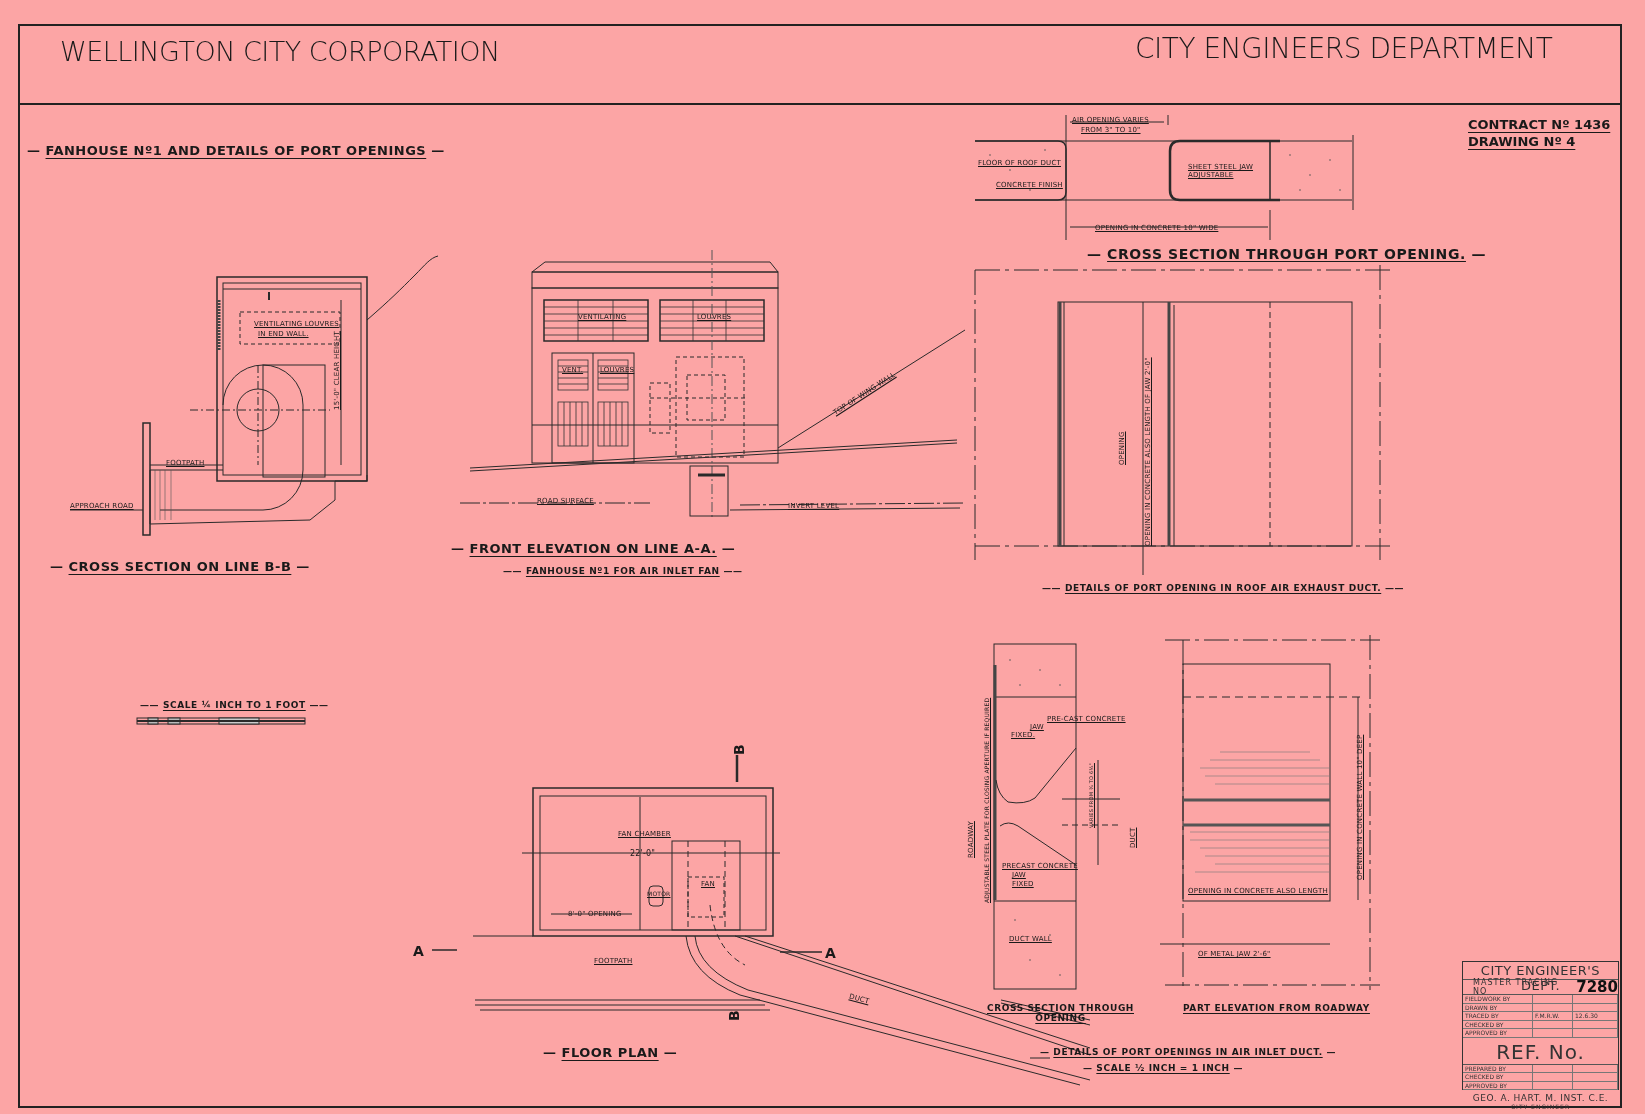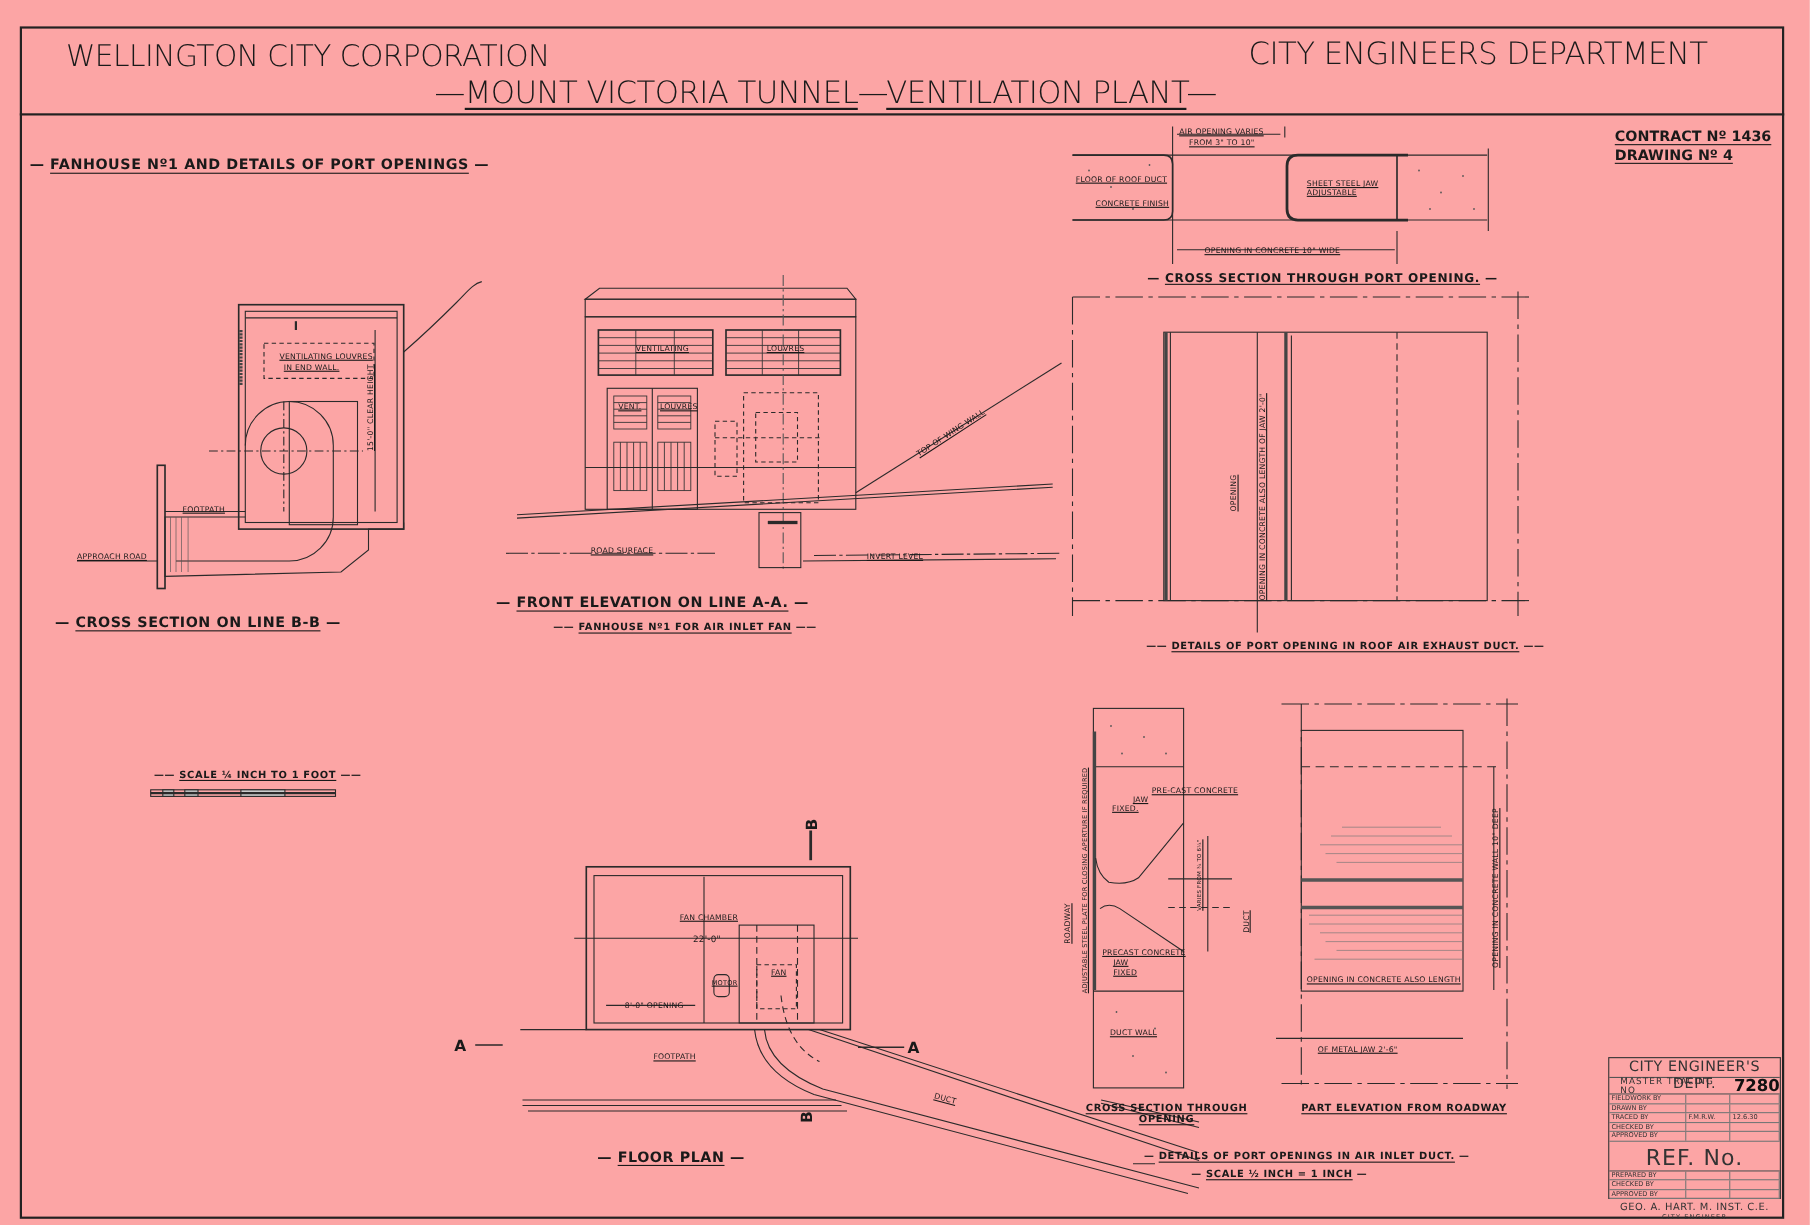--- a/index.html
+++ b/index.html
@@ -33,23 +33,20 @@
 </style>
 </head>
 <body>
 
 <div class="sheet">
   <div class="border-outer"></div>
   <div class="title-rule"></div>
 
   <div class="t main-left">WELLINGTON CITY CORPORATION</div>
   <div class="t main-right">CITY ENGINEERS DEPARTMENT</div>
-  <div class="t main-sub">
-    <span>—</span><span class="u">MOUNT VICTORIA TUNNEL</span><span>—</span><span class="u">VENTILATION PLANT</span><span>—</span>
-  </div>
 
   <div class="t contract">
     <div>CONTRACT Nº 1436</div>
     <div>DRAWING Nº 4</div>
   </div>
 
   <div class="t heading" style="left:27px; top:143px;">— <span class="u">FANHOUSE Nº1 AND DETAILS OF PORT OPENINGS</span> —</div>
 
   <svg class="drawing" width="1645" height="1114" viewBox="0 0 1645 1114">
     <g fill="none" stroke="#2a2a2a" stroke-width="1">
@@ -284,21 +281,21 @@
   <div class="t heading" style="left:451px; top:541px;">— <span class="u">FRONT ELEVATION ON LINE A-A.</span> —</div>
   <div class="t caption-md" style="left:503px; top:566px; font-size:9px;">—— <span class="u">FANHOUSE Nº1 FOR AIR INLET FAN</span> ——</div>
 
   <div class="t small" style="left:1072px; top:116px;">AIR OPENING VARIES</div>
   <div class="t small" style="left:1081px; top:126px;">FROM 3" TO 10"</div>
   <div class="t small" style="left:978px; top:159px;">FLOOR OF ROOF DUCT</div>
   <div class="t small" style="left:996px; top:181px;">CONCRETE FINISH</div>
   <div class="t small" style="left:1188px; top:163px;">SHEET STEEL JAW</div>
   <div class="t small" style="left:1188px; top:171px;">ADJUSTABLE</div>
   <div class="t small" style="left:1095px; top:224px;">OPENING IN CONCRETE 10" WIDE</div>
-  <div class="t caption-md" style="left:1043px; top:246px; font-size:11px;">— <span class="u">CROSS SECTION THROUGH PORT OPENING.</span> —</div>
+  <div class="t caption-md" style="left:1087px; top:246px; font-size:14px;">— <span class="u">CROSS SECTION THROUGH PORT OPENING.</span> —</div>
 
   <div class="t small" style="left:1118px; top:465px; transform:rotate(-90deg); transform-origin:left top;">OPENING</div>
   <div class="t small" style="left:1144px; top:546px; transform:rotate(-90deg); transform-origin:left top;">OPENING IN CONCRETE ALSO LENGTH OF JAW 2'-0"</div>
   <div class="t caption-md" style="left:1042px; top:583px; font-size:9px;">—— <span class="u">DETAILS OF PORT OPENING IN ROOF AIR EXHAUST DUCT.</span> ——</div>
 
   <div class="t caption-md" style="left:140px; top:700px; font-size:9px;">—— <span class="u">SCALE ¼ INCH TO 1 FOOT</span> ——</div>
 
   <div class="t small" style="left:618px; top:830px;">FAN CHAMBER</div>
   <div class="t small" style="left:630px; top:849px; text-decoration:none; font-size:8px;">22'-0"</div>
   <div class="t small" style="left:647px; top:890px; font-size:6px;">MOTOR</div>

